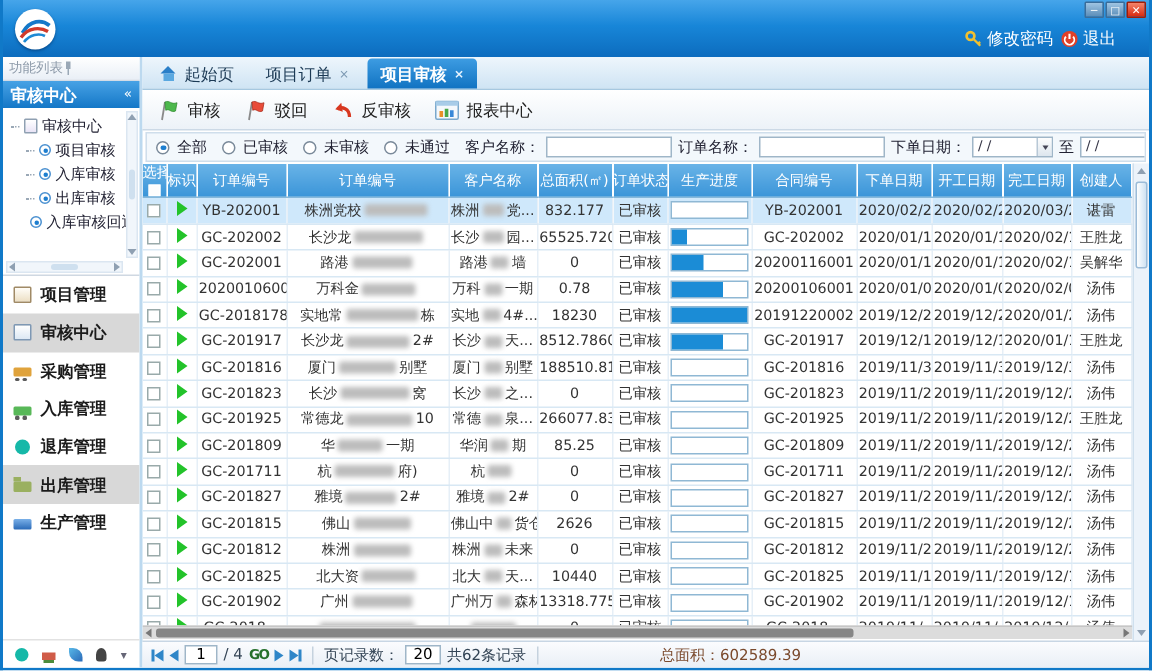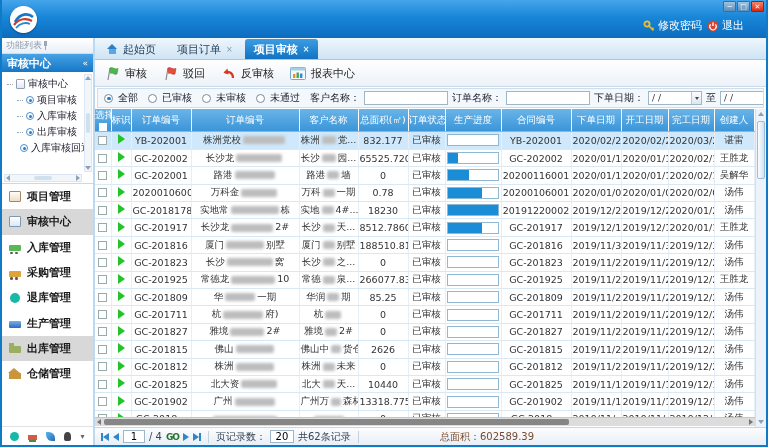--- a/index.html
+++ b/index.html
@@ -219,50 +219,46 @@
             <span class="mi" data-icon="book" style="--c: #c98a3c;"></span>
             <span>项目管理</span>
           </div>
 
           <div class="mod sel">
             <span class="mi" data-icon="audit" style="--c: #4aa3d8;"></span>
             <span>审核中心</span>
           </div>
 
           <div class="mod">
+            <span class="mi" data-icon="cart" style="--c: #e0a33c;"></span>
+            <span>采购管理</span>
+          </div>
+
+          <div class="mod">
             <span class="mi" data-icon="cart" style="--c: #58b858;"></span>
             <span>入库管理</span>
-          </div>
-
-          <div class="mod">
-            <span class="mi" data-icon="cart" style="--c: #e0a33c;"></span>
-            <span>采购管理</span>
           </div>
 
 
           <div class="mod">
             <span class="mi" data-icon="dot" style="--c: #16b8a8;"></span>
             <span>退库管理</span>
           </div>
 
+          <div class="mod sel">
+            <span class="mi" data-icon="truck" style="--c: #9ab060;"></span>
+            <span>出库管理</span>
+          </div>
+
           <div class="mod">
             <span class="mi" data-icon="machine" style="--c: #4a88d8;"></span>
             <span>生产管理</span>
           </div>
 
-          <div class="mod sel">
-            <span class="mi" data-icon="truck" style="--c: #9ab060;"></span>
-            <span>出库管理</span>
-          </div>
-
-
-          <div class="mod">
-            <span class="mi" data-icon="home" style="--c: #c9963c;"></span>
-            <span>仓储管理</span>
-          </div>
+
 
       </div>
       <div class="sfoot">
         <span class="fi dot"></span>
         <span class="fi cart"></span>
         <span class="fi leaf"></span>
         <span class="fi person"></span>
         <span class="fi more">▾</span>
       </div>
     </div>

